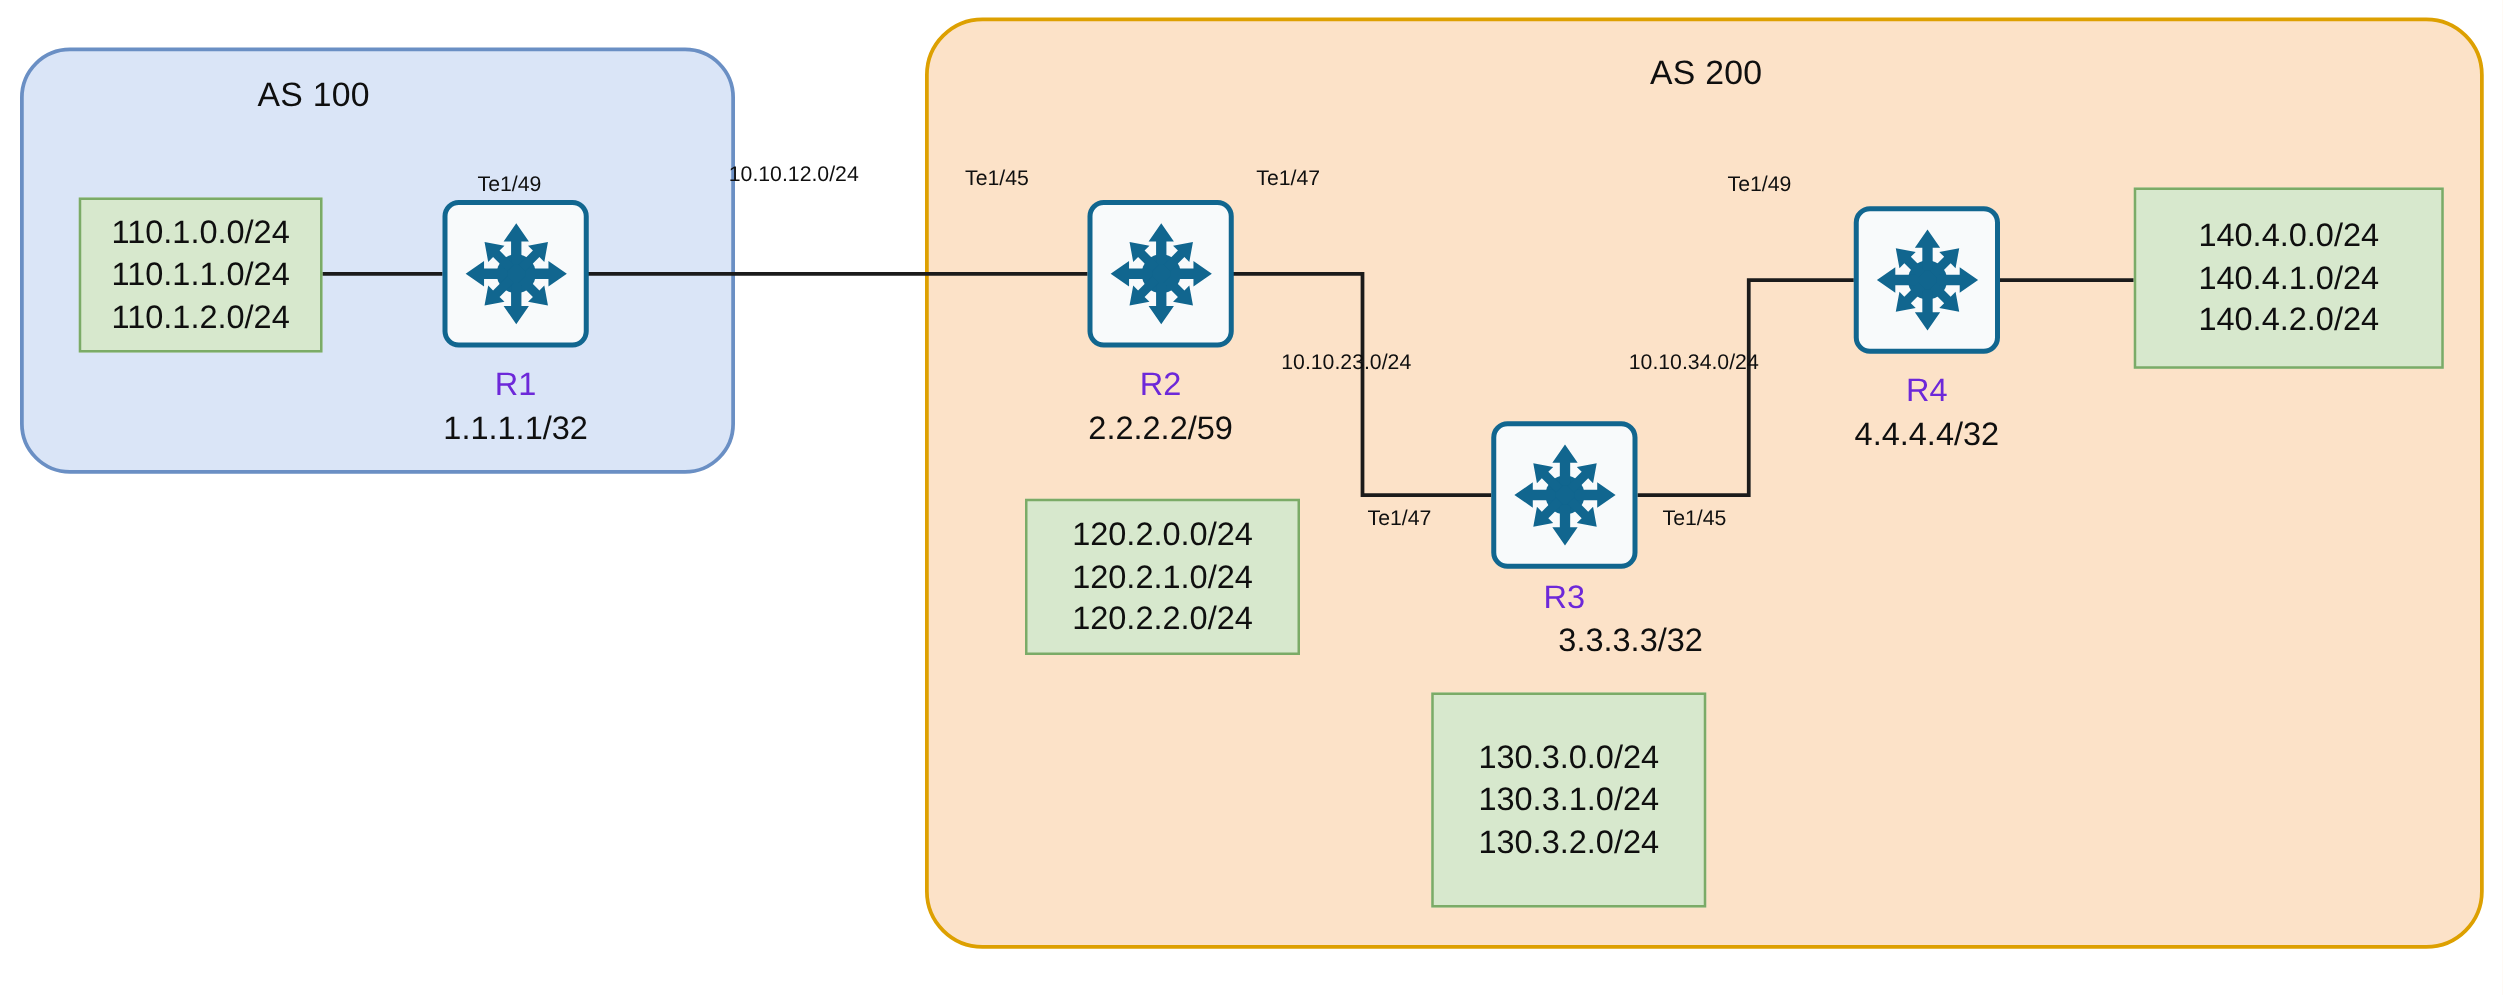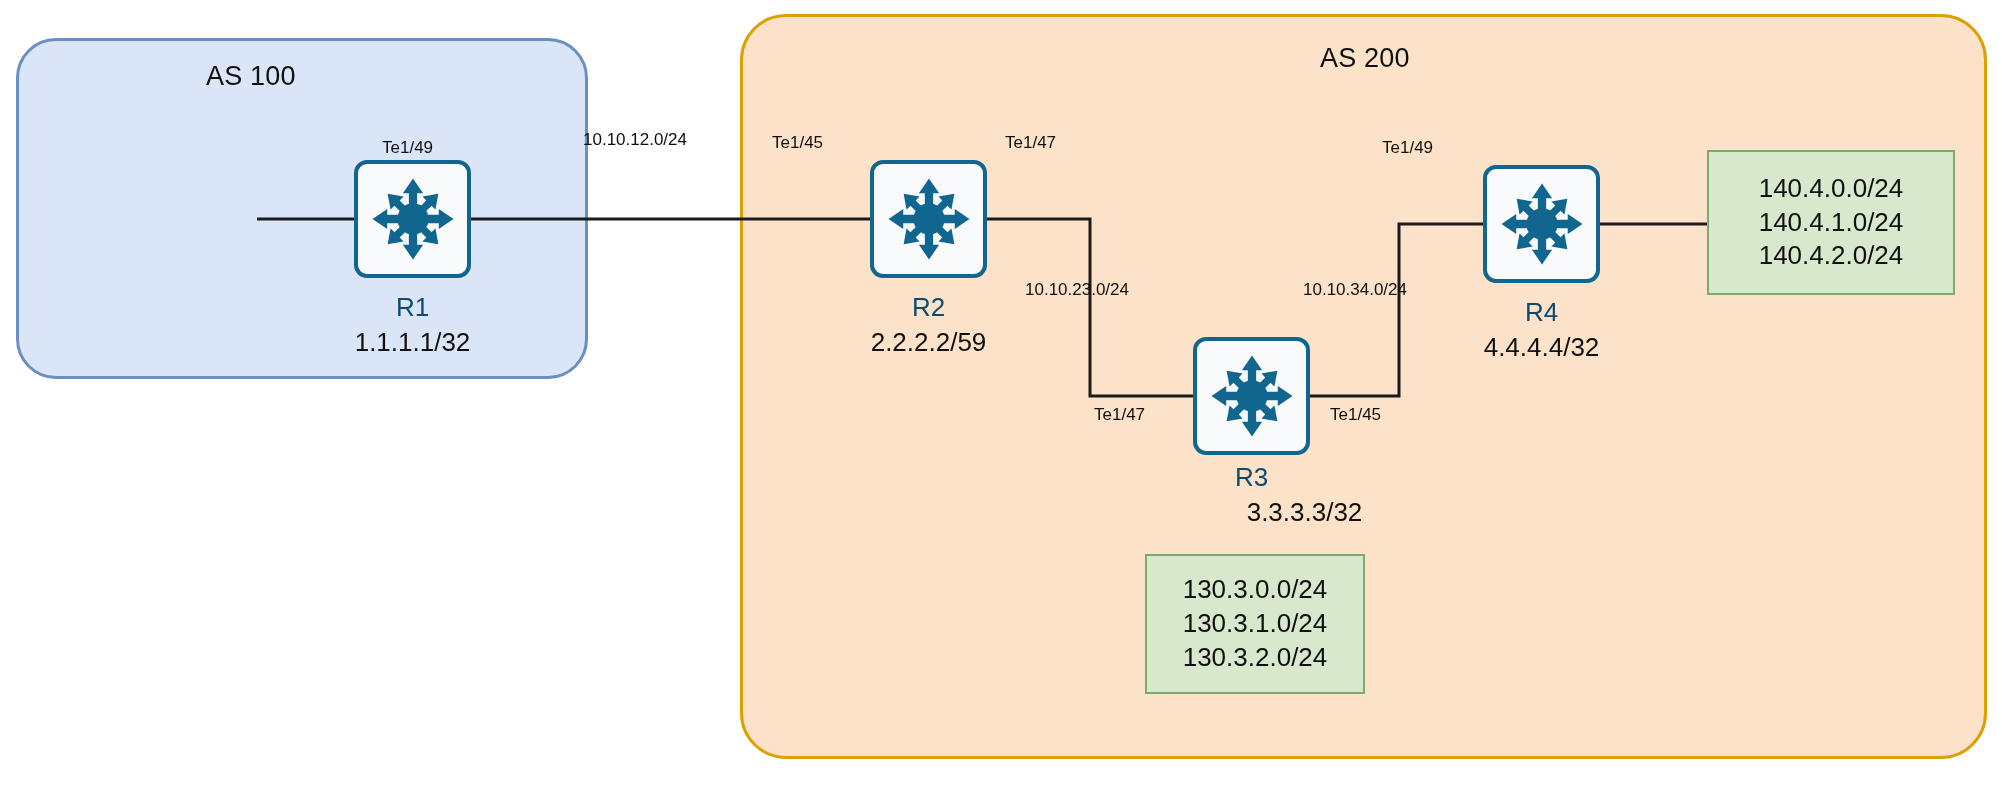--- a/index.html
+++ b/index.html
@@ -71,21 +71,21 @@
     border-radius: 13px;
     display: flex;
     align-items: center;
     justify-content: center;
   }
   .router svg { display: block; }
 
   .router-name {
     position: absolute;
     font-size: 26px;
-    color: #0c4a6e;
+    color: #6d28d9;
     text-align: center;
     white-space: nowrap;
   }
   .router-lo {
     position: absolute;
     font-size: 26px;
     color: #0f0f0f;
     text-align: center;
     white-space: nowrap;
   }
@@ -229,23 +229,33 @@
             <path d="M11 50 L25.5 40 L25.5 46 L43 46 L43 54 L25.5 54 L25.5 60 Z"></path>
             <path d="M89 50 L74.5 60 L74.5 54 L57 54 L57 46 L74.5 46 L74.5 40 Z"></path>
           </g>
         </g>
       </svg>
     </span>
   </div>
   <div class="router-name" style="left:1483px; top:297px; width:117px;">R4</div>
   <div class="router-lo" style="left:1453px; top:332px; width:177px;">4.4.4.4/32</div>
 
-
-
-  <div class="prefix-box" style="left:1145px; top:554px; width:220px; height:140px;">
+  <div class="prefix-box" style="left:63px; top:158px; width:195px; height:124px;">
+    <div class="pfx">110.1.0.0/24</div>
+    <div class="pfx">110.1.1.0/24</div>
+    <div class="pfx">110.1.2.0/24</div>
+  </div>
+
+  <div class="prefix-box" style="left:820px; top:399px; width:220px; height:125px;">
+    <div class="pfx">120.2.0.0/24</div>
+    <div class="pfx">120.2.1.0/24</div>
+    <div class="pfx">120.2.2.0/24</div>
+  </div>
+
+  <div class="prefix-box" style="left:1145px; top:554px; width:220px; height:172px;">
     <div class="pfx">130.3.0.0/24</div>
     <div class="pfx">130.3.1.0/24</div>
     <div class="pfx">130.3.2.0/24</div>
   </div>
 
   <div class="prefix-box" style="left:1707px; top:150px; width:248px; height:145px;">
     <div class="pfx">140.4.0.0/24</div>
     <div class="pfx">140.4.1.0/24</div>
     <div class="pfx">140.4.2.0/24</div>
   </div>

